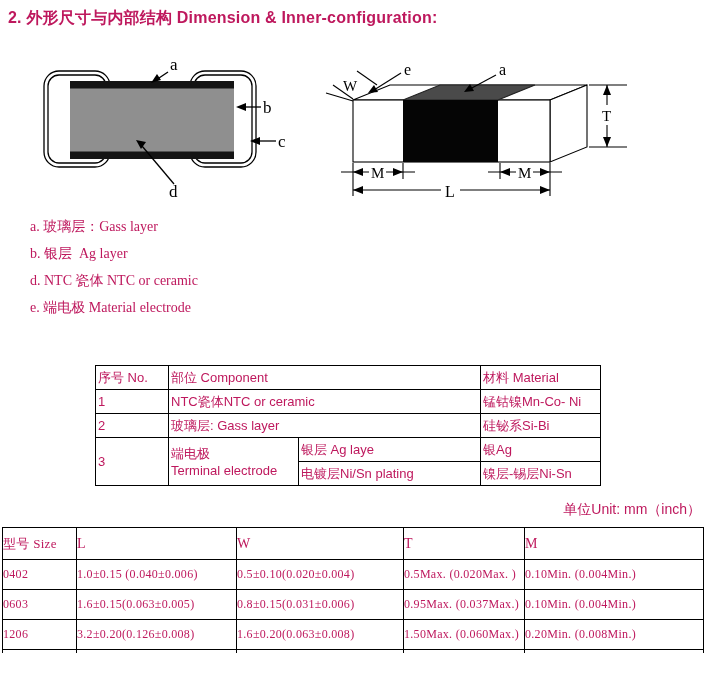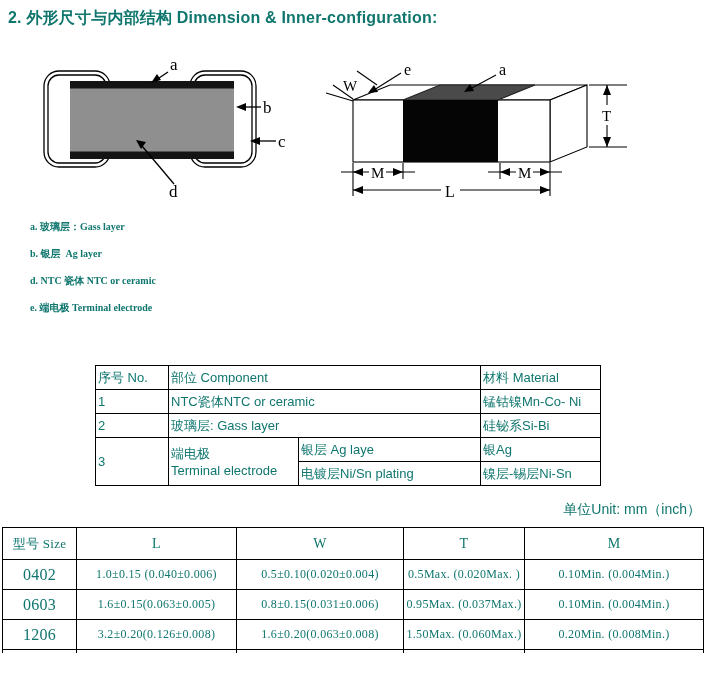--- a/index.html
+++ b/index.html
@@ -1,38 +1,38 @@
 <!DOCTYPE html>
 <html><head>
 <meta charset="utf-8">
 <style>
   html,body{margin:0;padding:0;background:#fff;}
   #page{position:relative;width:705px;height:685px;background:#ffffff;overflow:hidden;
-        font-family:"Liberation Serif",serif;color:#0f766e;}
+        font-family:"Liberation Serif",serif;color:#be185d;}
   #section-title{position:absolute;left:8px;top:8px;font-family:"Liberation Sans",sans-serif;
         font-weight:bold;font-size:16px;letter-spacing:.2px;}
   #diagrams{position:absolute;left:0;top:0;width:705px;height:215px;}
   .svgtext{font-family:"Liberation Serif",serif;}
-  #legend{position:absolute;left:30px;top:213px;font-size:10px;line-height:27px;font-weight:bold;}
+  #legend{position:absolute;left:30px;top:213px;font-size:14px;line-height:27px;}
   .legend-line{white-space:pre;}
   
   #component-table{position:absolute;left:95px;top:365px;border-collapse:collapse;
         table-layout:fixed;width:505px;font-family:"Liberation Sans",sans-serif;font-size:13px;}
   #component-table td{border:1px solid #000;text-align:left;vertical-align:middle;
         height:23px;padding:0 2px;overflow:hidden;}
   
   #unit-note{position:absolute;right:4px;top:501px;font-family:"Liberation Sans",sans-serif;
         font-size:14px;}
   
   #dimension-table{position:absolute;left:2px;top:527px;border-collapse:collapse;
         table-layout:fixed;width:701px;font-size:12px;}
-  #dimension-table td{border:1px solid #000;text-align:center;vertical-align:middle;
+  #dimension-table td{border:1px solid #000;text-align:left;vertical-align:middle;
         height:29px;padding:0;overflow:hidden;letter-spacing:.3px;}
   #dimension-table tr.hdr td{height:31px;font-size:14px;}
-  #dimension-table td.size{font-size:16px;font-family:Liberation Serif, serif;}
+  #dimension-table td.size{font-size:12px;font-family:Liberation Serif, serif;}
   #dimension-table tr.stub td{height:3px;border-bottom:none;}
 </style>
 </head>
 <body>
 
 <div id="page">
 
   <div id="section-title">2.  外形尺寸与内部结构 Dimension &amp; Inner-configuration:</div>
 
   <svg id="diagrams" viewBox="0 0 705 215" width="705" height="215" xmlns="http://www.w3.org/2000/svg">
@@ -116,21 +116,21 @@
       <polygon fill="#000" stroke="none" points="550,190 540,186 540,194"></polygon>
       <rect x="441" y="181" width="19" height="18" fill="#fff" stroke="none"></rect>
       <text class="svgtext" x="445" y="197" font-size="16" fill="#000" stroke="none">L</text>
     </g>
   </svg>
 
   <div id="legend">
     <div class="legend-line">a. 玻璃层：Gass layer</div>
     <div class="legend-line">b. 银层  Ag layer</div>
     <div class="legend-line">d. NTC 瓷体 NTC or ceramic</div>
-    <div class="legend-line">e. 端电极 Terminal electrode</div>
+    <div class="legend-line">e. 端电极 Material electrode</div>
   </div>
 
   <table id="component-table">
     <colgroup>
         <col style="width:73px">
         <col style="width:130px">
         <col style="width:182px">
         <col style="width:120px">
       </colgroup>
     <tbody>

